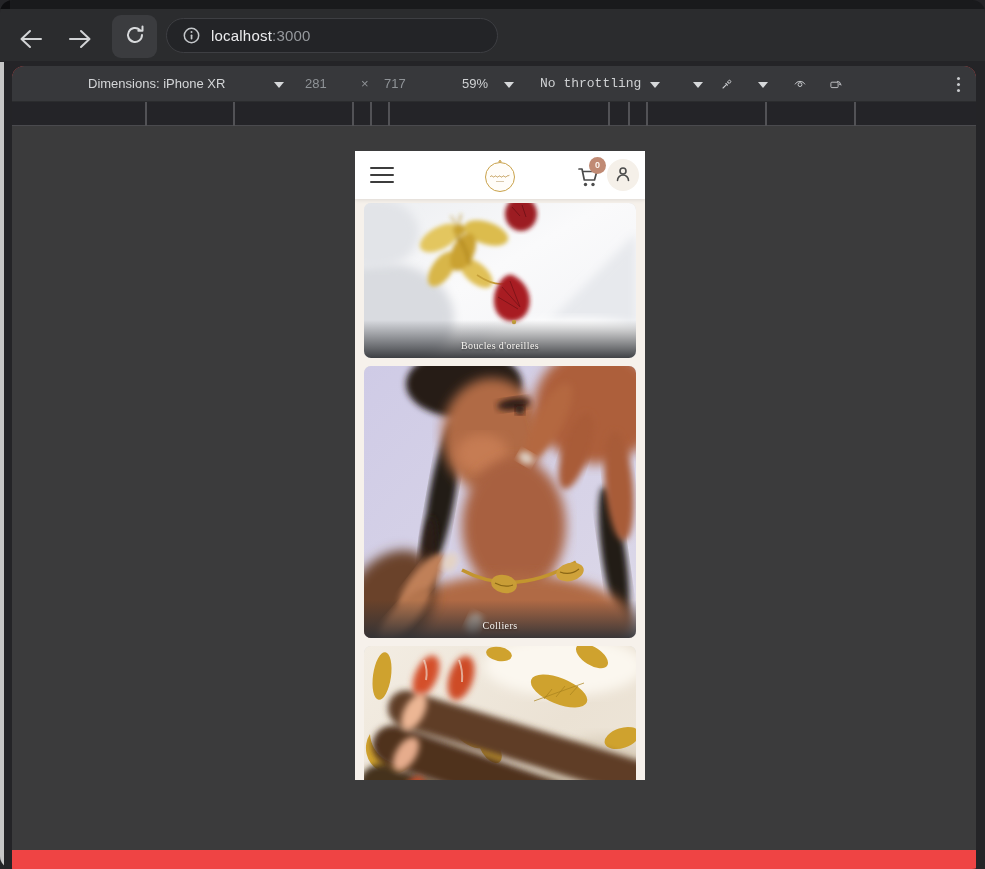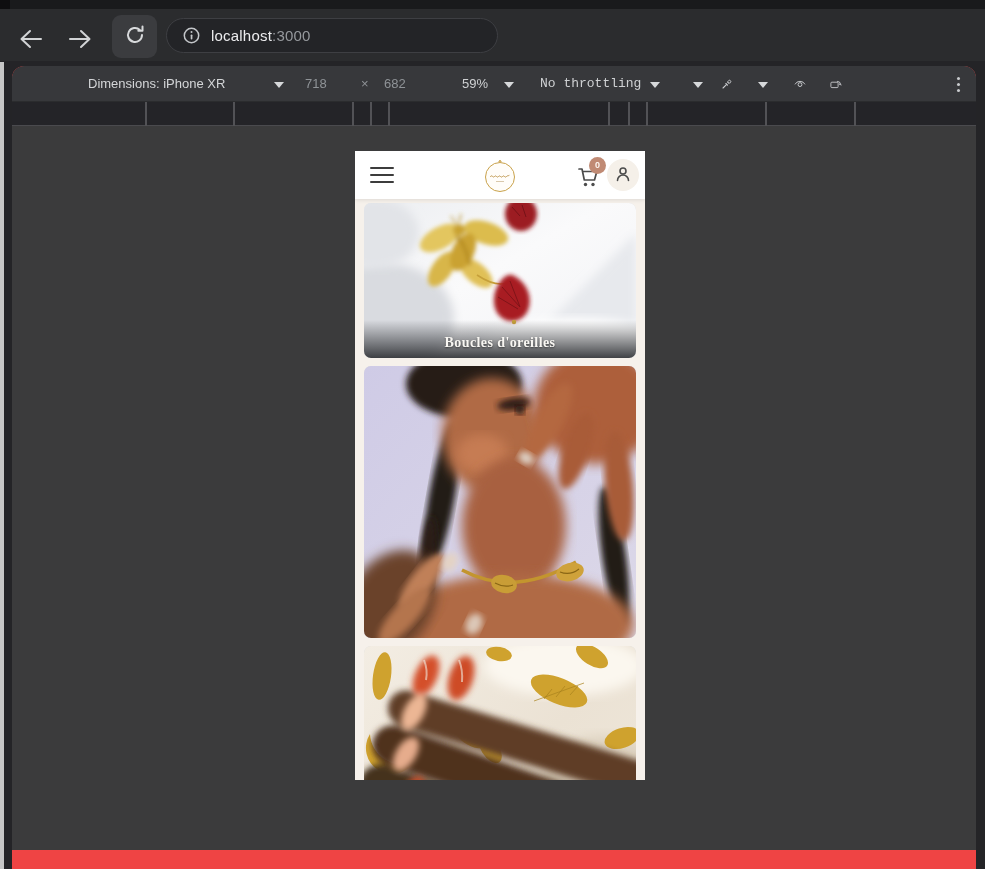--- a/index.html
+++ b/index.html
@@ -1,17 +1,17 @@
 <!DOCTYPE html>
 <html><head>
 <meta charset="utf-8">
 <style>
   html,body{margin:0;padding:0;background:#242427;}
   *{box-sizing:border-box;font-family:"Liberation Sans",sans-serif;}
-  .window{position:relative;width:985px;height:869px;background:#242427;overflow:hidden;}
+  .window{position:relative;width:985px;height:869px;background:#242427;overflow:hidden;border-radius:13px;}
 
   
   .titlebar{position:absolute;left:0;top:0;width:985px;height:9px;background:#191a1c;}
   .titlebar-corner{position:absolute;left:0;top:0;width:10px;height:9px;background:#0e0e10;}
 
   
   .browser-toolbar{position:absolute;left:0;top:9px;width:985px;height:52px;background:#2b2c2e;}
   .nav-btn{position:absolute;top:13px;width:34px;height:34px;display:flex;align-items:center;justify-content:center;color:#d2d4d6;background:transparent;border:none;cursor:pointer;}
   .nav-btn svg{display:block;}
   .reload-btn{position:absolute;left:112px;top:6px;width:45px;height:43px;border-radius:9px;background:#3b3c3f;display:flex;align-items:center;justify-content:center;border:none;cursor:pointer;}
@@ -50,21 +50,21 @@
   .cart-badge{position:absolute;right:-5px;top:-8px;width:17px;height:17px;border-radius:50%;background:#c08a74;color:#fdf6f1;font-size:9px;line-height:17px;text-align:center;font-weight:bold;}
   .account-btn{position:absolute;right:6px;top:8px;width:32px;height:32px;border-radius:50%;background:#f5f0e9;border:none;cursor:pointer;display:flex;align-items:center;justify-content:center;color:#4c4c4c;padding:0;}
 
   .phone-page{position:relative;padding:4px 9px 0 9px;}
   .cat-card{position:relative;width:272px;border-radius:7px;overflow:hidden;margin-bottom:8px;cursor:pointer;background:#ddd;}
   .cat-card svg{display:block;}
   .card-1{height:155px;}
   .card-2{height:272px;}
   .card-3{height:272px;margin-bottom:0;}
   .cat-overlay{position:absolute;left:0;right:0;bottom:0;height:38px;background:linear-gradient(to bottom,rgba(70,72,78,0),rgba(48,50,54,.92));display:flex;align-items:flex-end;justify-content:center;padding-bottom:7px;}
-  .cat-label{font-family:"Liberation Serif",serif;font-weight:bold;font-size:14px;color:#f8f6f2;letter-spacing:.4px;text-shadow:0 1px 2px rgba(0,0,0,.5);}
+  .cat-label{font-family:"Liberation Serif",serif;font-weight:normal;font-size:10px;color:#f8f6f2;letter-spacing:.4px;text-shadow:0 1px 2px rgba(0,0,0,.5);}
 </style>
 </head>
 <body>
 
 <div class="window">
 
   <div class="titlebar">
     <div class="titlebar-corner"></div>
   </div>
 
@@ -101,23 +101,23 @@
       </span>
       <span class="url-text"><span class="url-host">localhost</span><span class="url-port">:3000</span></span>
     </div>
   </div>
 
   <div class="device-panel">
 
     <div class="dt-toolbar">
       <button class="dt-item dt-dim" style="left:76px;">Dimensions: iPhone XR</button>
       <span class="caret" style="left:262px;"></span>
-      <span class="dt-item dt-num" style="left:293px;">718</span>
+      <span class="dt-item dt-num" style="left:293px;">281</span>
       <span class="dt-item dt-num" style="left:349px;">×</span>
-      <span class="dt-item dt-num" style="left:372px;">682</span>
+      <span class="dt-item dt-num" style="left:372px;">717</span>
       <button class="dt-item" style="left:450px;">59%</button>
       <span class="caret" style="left:492px;"></span>
       <button class="dt-item" style="left:528px;font-family:Liberation Mono, monospace;">No throttling</button>
       <span class="caret" style="left:638px;"></span>
 
       <span class="caret" style="left:681px;"></span>
       <button class="dt-iconbtn" style="left:703px;">
         <svg width="18" height="18" viewBox="0 0 18 18">
             <path d="M3 15 l5.5-5.5" stroke="#c9cbce" stroke-width="1.6" fill="none" stroke-linecap="round"></path>
             <path d="M7.2 8.2 l2.6 2.6" stroke="#c9cbce" stroke-width="1.6" fill="none" stroke-linecap="round"></path>
@@ -301,20 +301,23 @@
             <path d="M196 206 q10 4 19-3" stroke="#8a6615" stroke-width="1.2" fill="none"></path>
 
             <ellipse cx="20" cy="235" rx="40" ry="60" transform="rotate(30 20 235)" fill="#5e3categories2" fill-opacity="0"></ellipse>
             <ellipse cx="26" cy="238" rx="42" ry="58" transform="rotate(32 26 238)" fill="#6b422c" filter="url(#b6)"></ellipse>
             <ellipse cx="58" cy="215" rx="11" ry="34" transform="rotate(38 58 215)" fill="#c08058" filter="url(#b3)"></ellipse>
             <ellipse cx="40" cy="250" rx="12" ry="36" transform="rotate(42 40 250)" fill="#b4744e" filter="url(#b3)"></ellipse>
             <ellipse cx="86" cy="196" rx="7" ry="10" transform="rotate(30 86 196)" fill="#e4d3c4" filter="url(#b3)"></ellipse>
             <ellipse cx="110" cy="258" rx="8" ry="11" transform="rotate(25 110 258)" fill="#dcc8b8" filter="url(#b3)"></ellipse>
           </svg>
         </span>
+        <span class="cat-overlay">
+          <span class="cat-label">Colliers</span>
+        </span>
       </div>
 
       <div class="cat-card card-3">
         <span>
           <svg width="272" height="272" viewBox="0 0 272 272">
             <defs>
               <filter id="b4">
                   <feGaussianBlur stdDeviation="3"></feGaussianBlur>
                 </filter>
               <filter id="b7">

